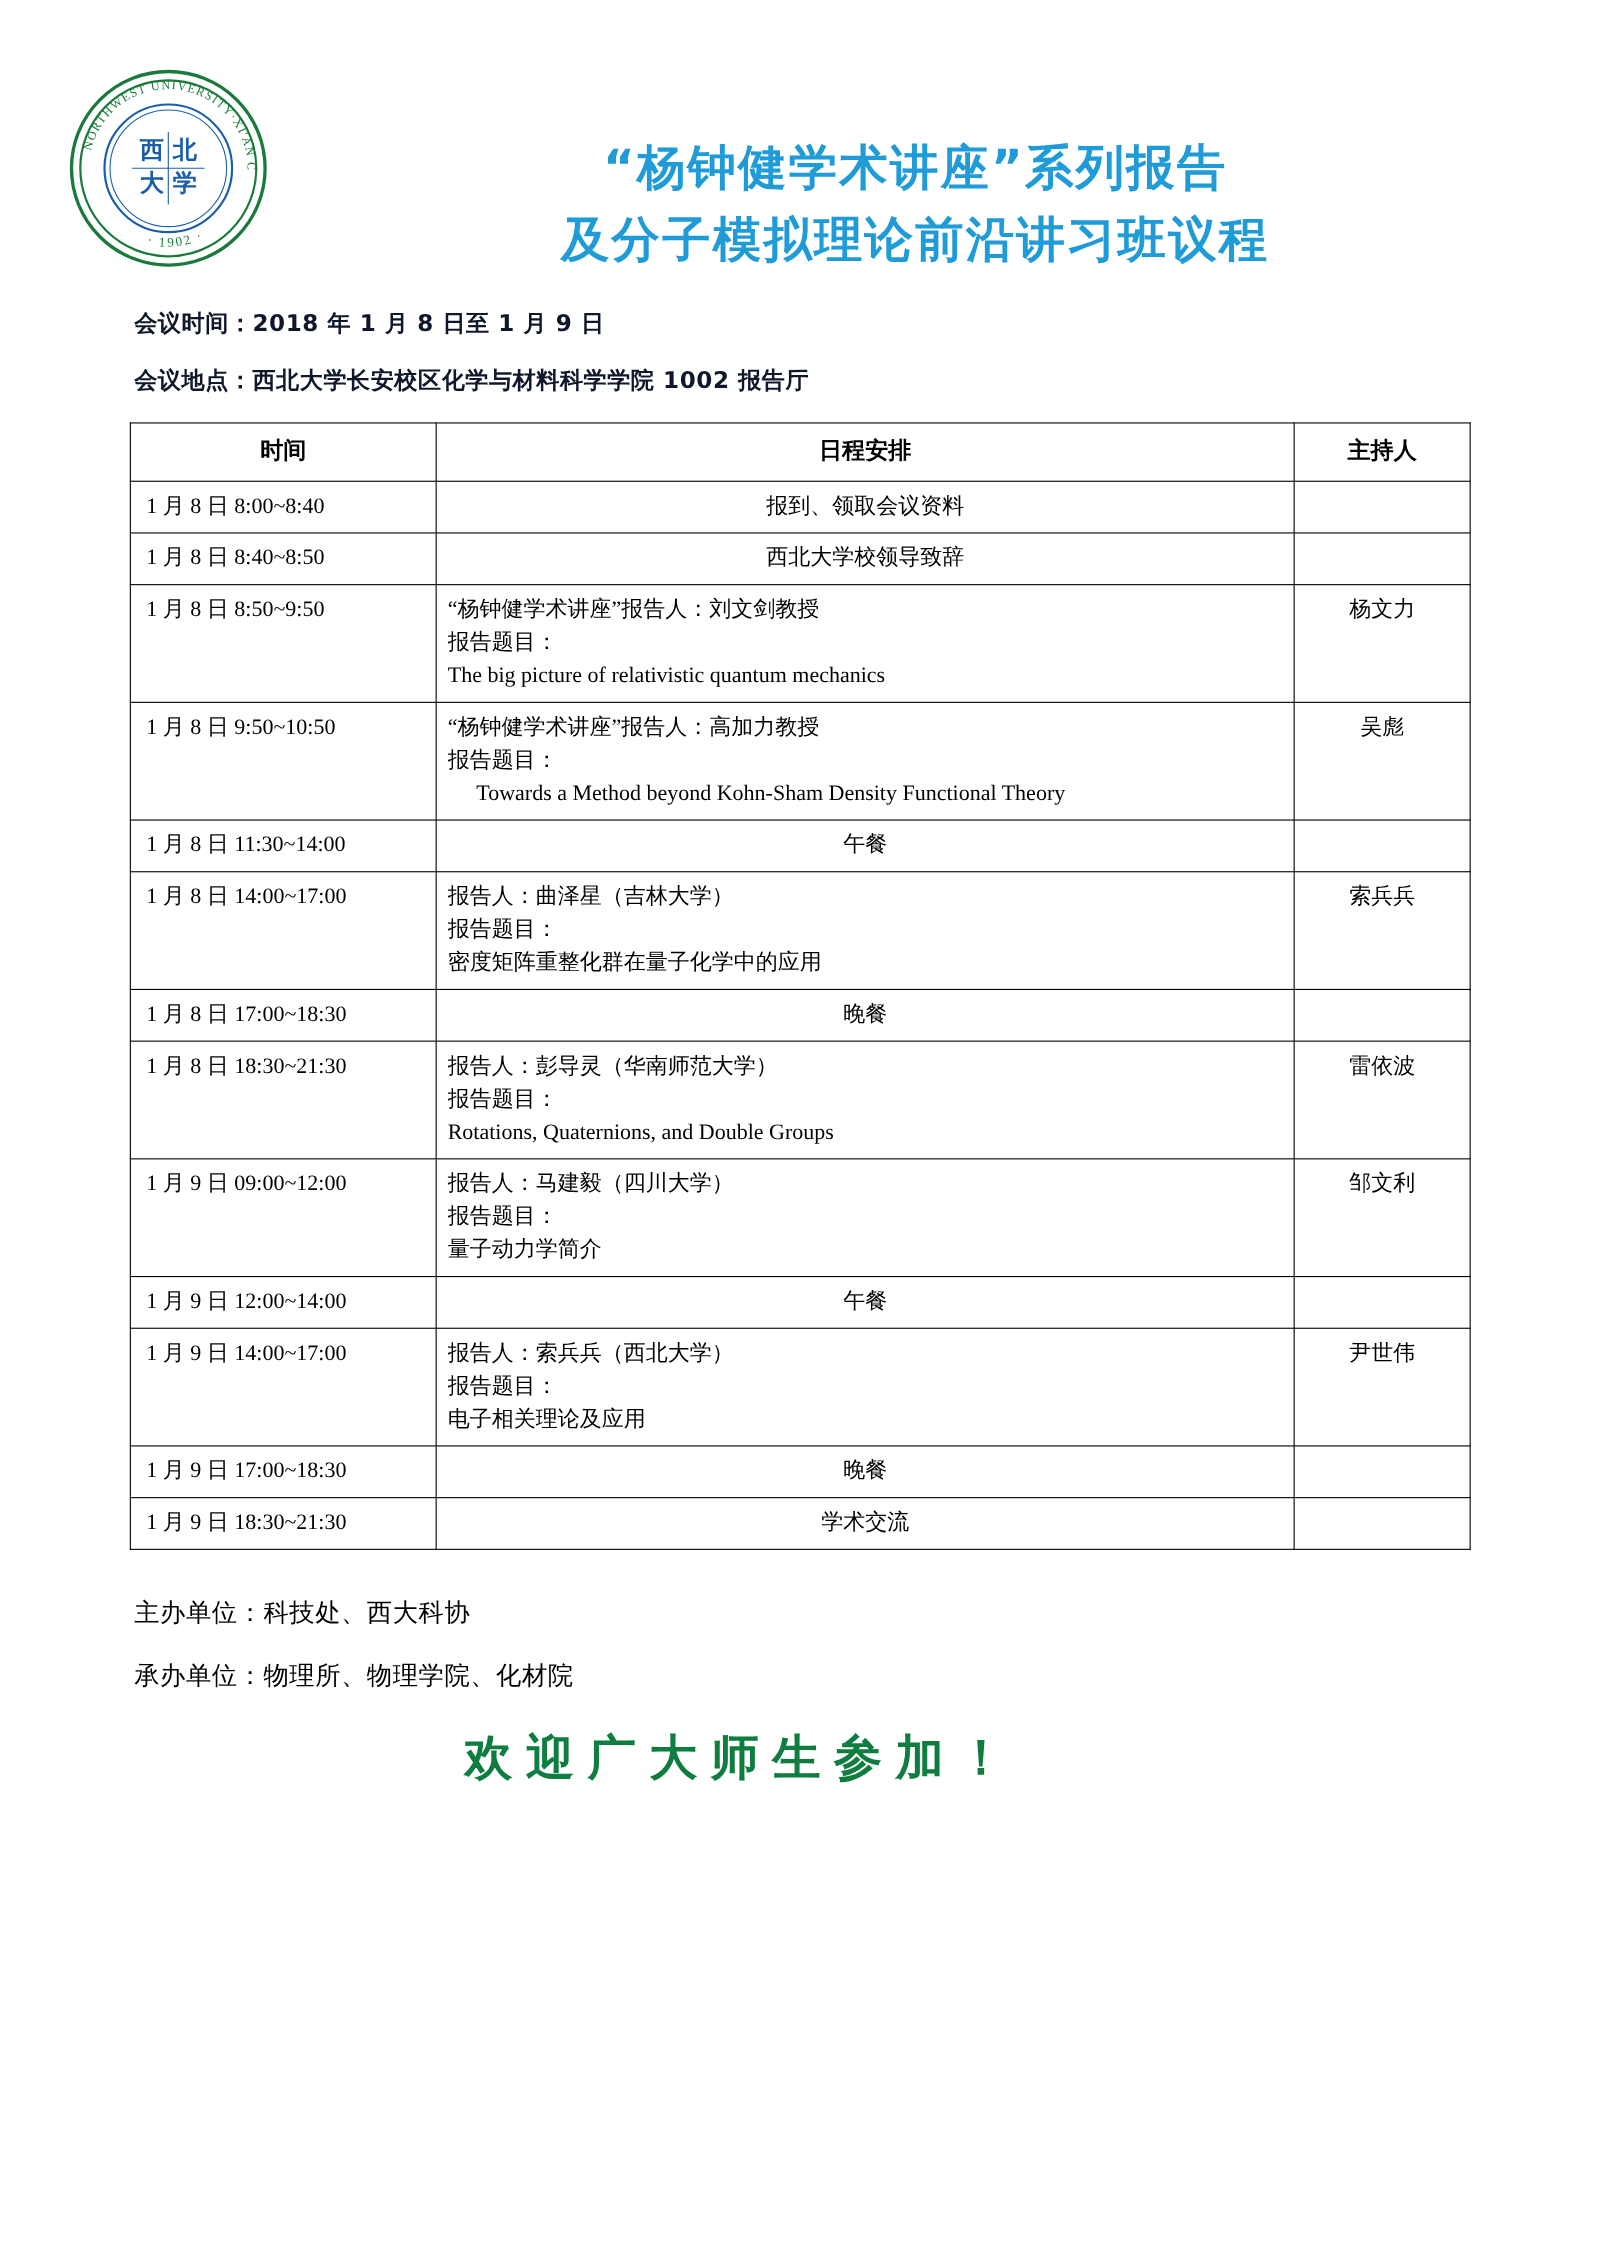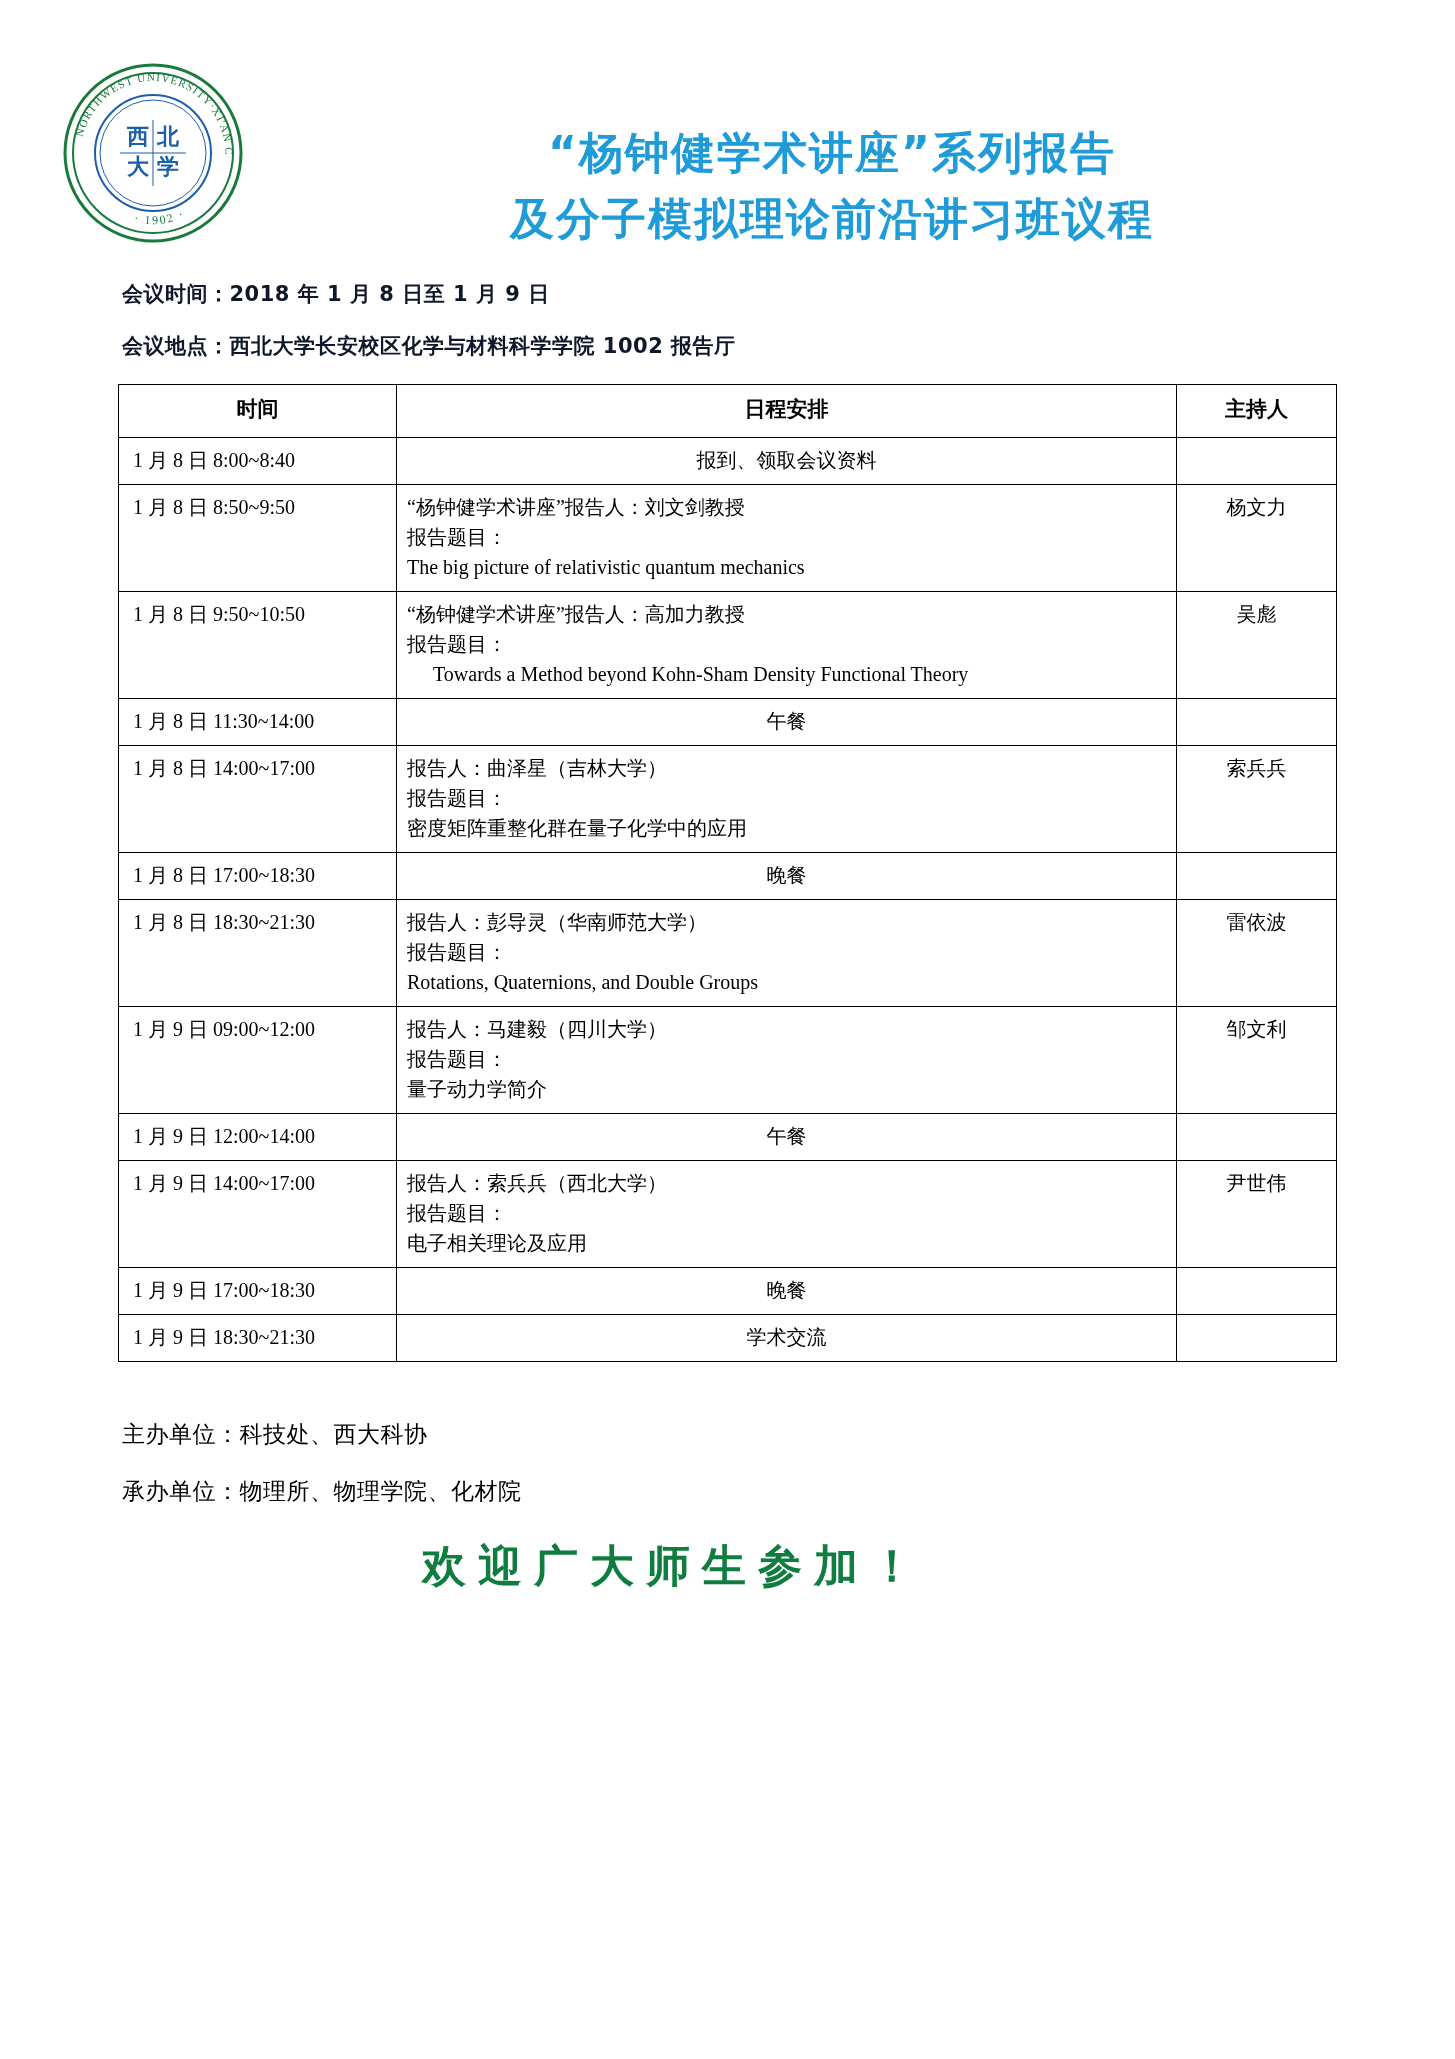--- a/index.html
+++ b/index.html
@@ -99,21 +99,21 @@
 
   .line { white-space: nowrap; }
   .line.latin {
     font-family: "Liberation Serif", serif;
     font-size: 20px;
   }
   .line.indent { padding-left: 26px; }
 
   
   .footer {
-    margin-top: 57px;
+    margin-top: 42px;
     padding-left: 122px;
   }
   .footer-line {
     font-family: "DejaVu Sans", sans-serif;
     font-size: 23px;
     margin-bottom: 26px;
     letter-spacing: 0.5px;
   }
   .welcome {
     margin-top: 30px;
@@ -194,20 +194,31 @@
             </td>
             <td>
               <div class="cell center">报到、领取会议资料</div>
             </td>
             <td>
               <div class="cell center"></div>
             </td>
           </tr>
           <tr>
             <td>
+              <div class="cell time">1 月 8 日 8:40~8:50</div>
+            </td>
+            <td>
+              <div class="cell center">西北大学校领导致辞</div>
+            </td>
+            <td>
+              <div class="cell center"></div>
+            </td>
+          </tr>
+          <tr>
+            <td>
               <div class="cell time">1 月 8 日 8:50~9:50</div>
             </td>
             <td>
               <div class="cell">
                 <div class="line">“杨钟健学术讲座”报告人：刘文剑教授</div>
                 <div class="line">报告题目：</div>
                 <div class="line latin">The big picture of relativistic quantum mechanics</div>
               </div>
             </td>
             <td>

